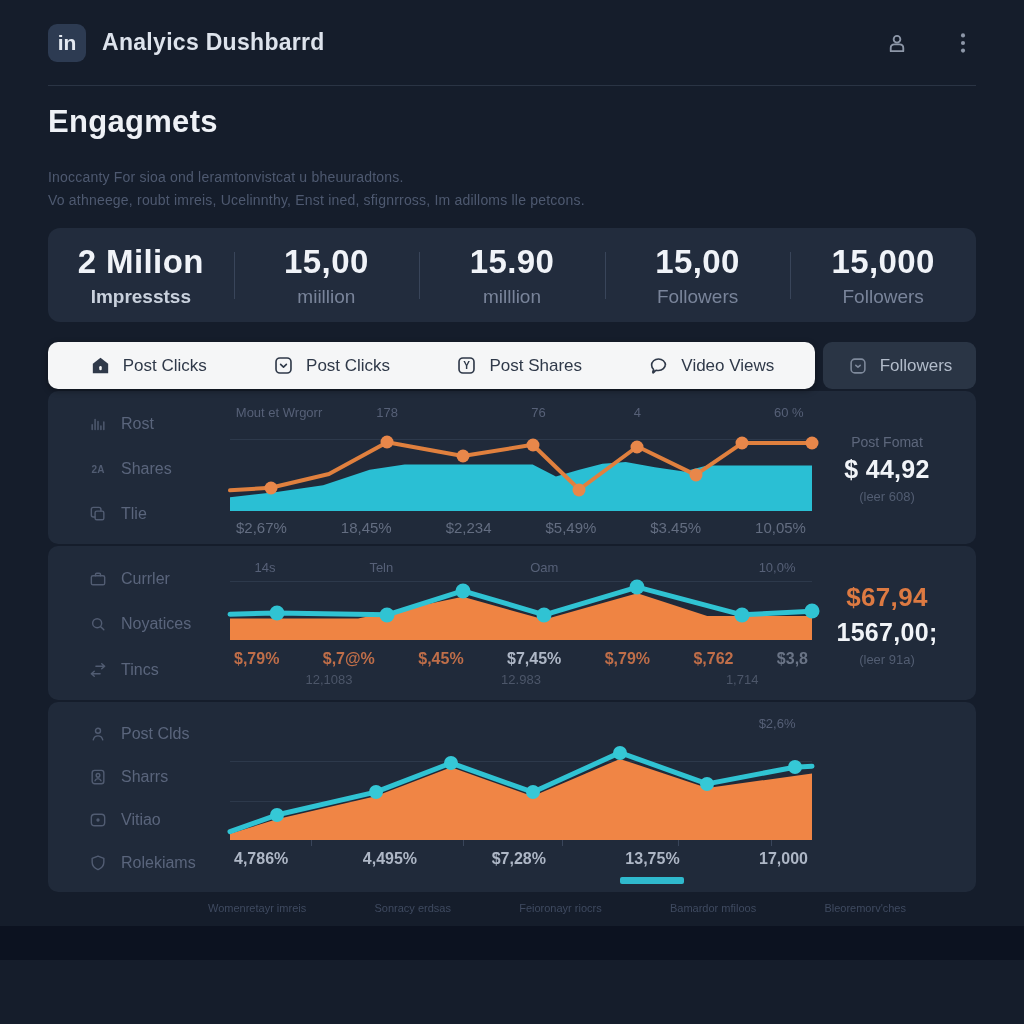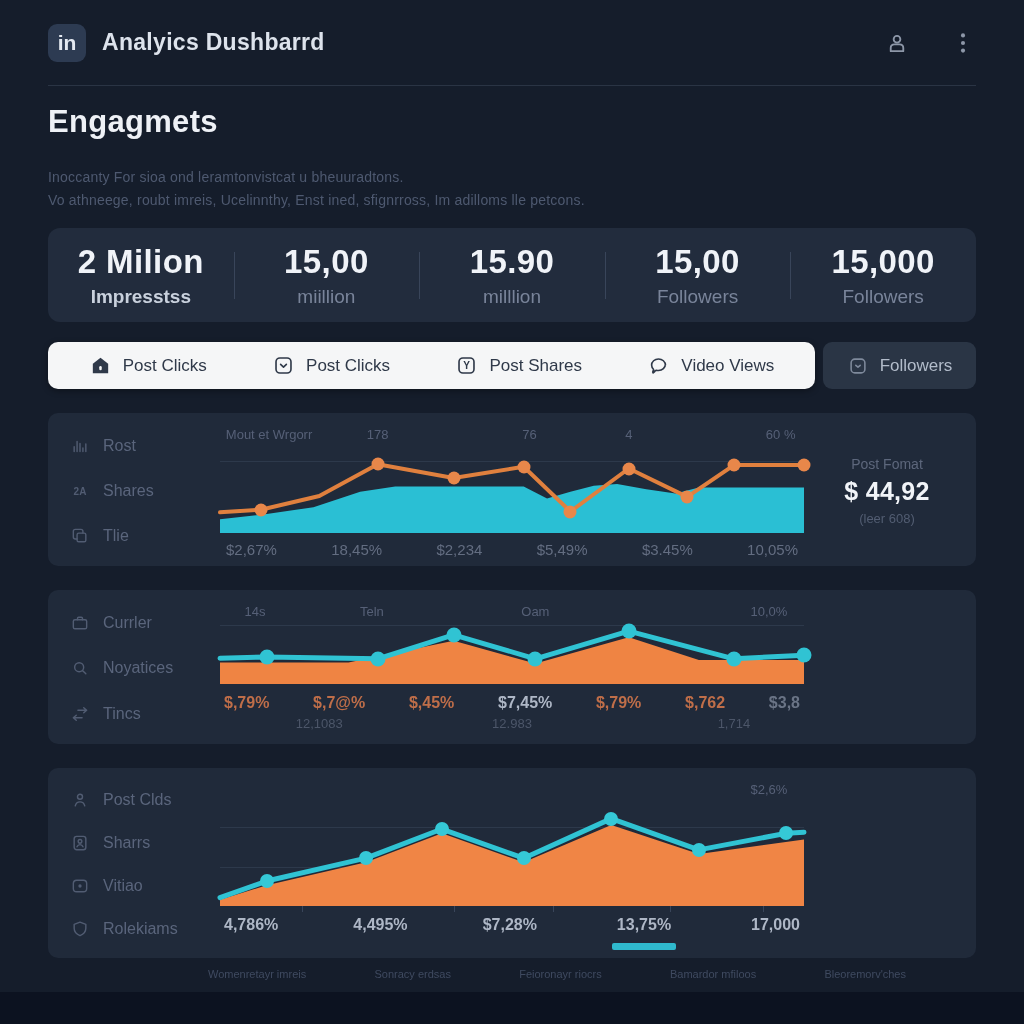--- a/index.html
+++ b/index.html
@@ -38,22 +38,22 @@
              align-items:center; justify-content:space-around; padding:0 8px; box-shadow:0 2px 6px rgba(0,0,0,.35); }
   .tab { display:flex; align-items:center; gap:11px; color:#2f3949; font-size:17px; font-weight:500;
          background:none; border:none; cursor:pointer; font-family:inherit; }
   .tab svg { width:23px; height:23px; display:block; }
   .followers-btn { width:153px; height:47px; background:#2a3545; border:none; border-radius:9px;
                    color:#b2bcca; font-size:17px; font-weight:500; display:flex; align-items:center;
                    justify-content:center; gap:11px; cursor:pointer; font-family:inherit; }
   .followers-btn svg { width:22px; height:22px; display:block; color:#7f8a9c; }
 
   
-  .card { background:#202a3a; border-radius:10px; margin-top:24px; display:grid;
-          grid-template-columns:150px 1fr 150px; gap:8px; padding:10px 14px 8px 14px; }
+  .card { background:#202a3a; border-radius:10px; margin-top:2px; display:grid;
+          grid-template-columns:150px 1fr 150px; padding:10px 14px 8px 32px; }
   .card-menu { display:flex; flex-direction:column; justify-content:space-around; padding-left:8px; color:#5a657c; }
   .menu-item { display:flex; align-items:center; gap:13px; font-size:16px; cursor:pointer; }
   .menu-item svg { width:20px; height:20px; display:block; opacity:.85; }
 
   .card-mid { display:flex; flex-direction:column; min-width:0; padding-top:2px; }
   .chart-head { position:relative; height:22px; font-size:13px; color:#566077; }
   .chart-head span { position:absolute; top:2px; transform:translateX(-50%); white-space:nowrap; }
   .chart-head span.left { transform:none; }
   .chart-wrap { position:relative; }
   .chart-wrap svg { position:absolute; inset:0; width:100%; height:100%; overflow:visible; }
@@ -332,20 +332,25 @@
             <div class="val-item dim">
               <div>$3,8</div>
             </div>
           </div>
           <div class="subrow">
             <span style="left: 17%;">12,1083</span>
             <span style="left: 50%;">12.983</span>
             <span style="left: 88%;">1,714</span>
           </div>
         </div>
+        <div class="card-right">
+          <div class="big-orange">$67,94</div>
+          <div class="big">1567,00;</div>
+          <div class="dim">(leer 91a)</div>
+        </div>
       </div>
       <div class="card">
         <div class="card-menu">
           <div class="menu-item">
             <span class="micon">
               <svg viewBox="0 0 24 24" fill="none" stroke="currentColor" stroke-width="1.7" stroke-linecap="round" stroke-linejoin="round">
                 <circle cx="12" cy="8" r="3"></circle>
                 <path d="M6.3 19c.8-3 3-4.7 5.7-4.7s4.9 1.7 5.7 4.7"></path>
               </svg>
             </span>

